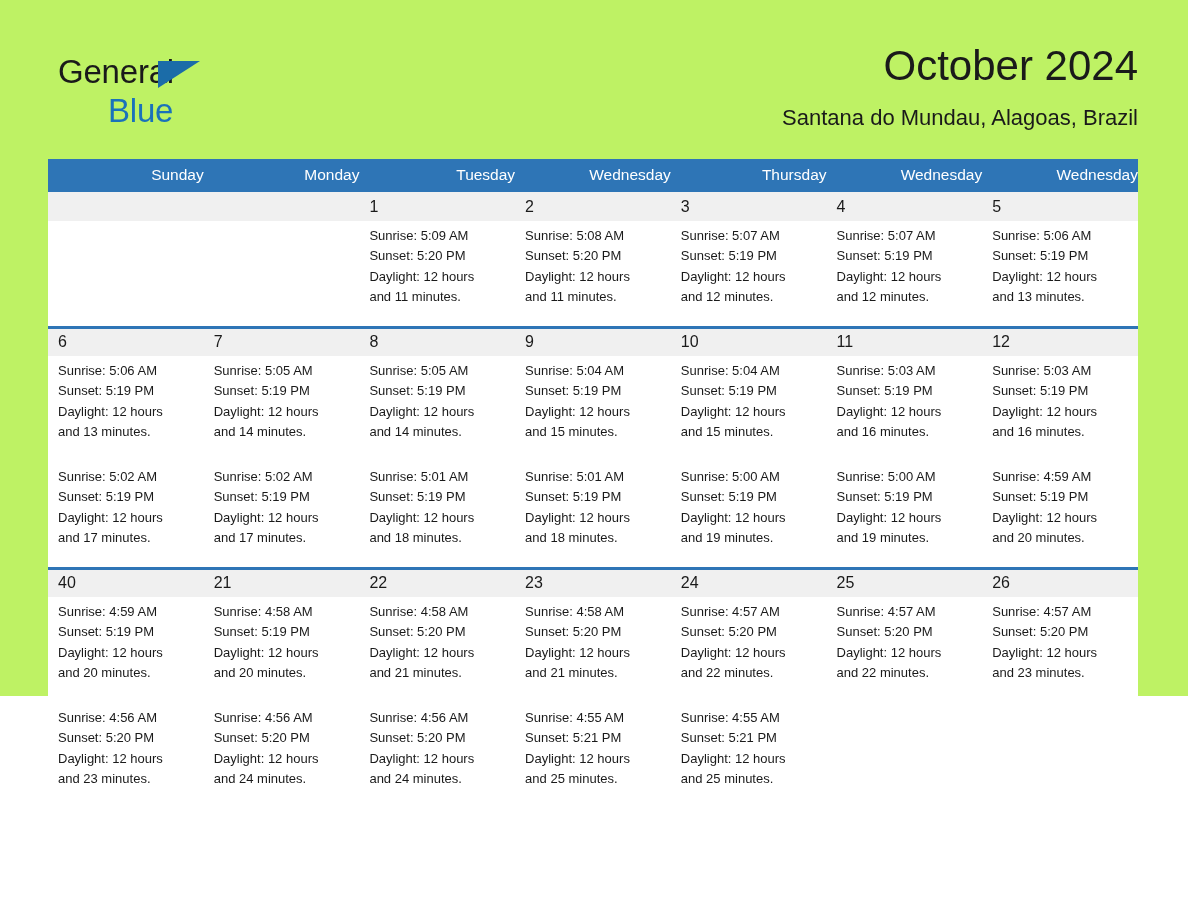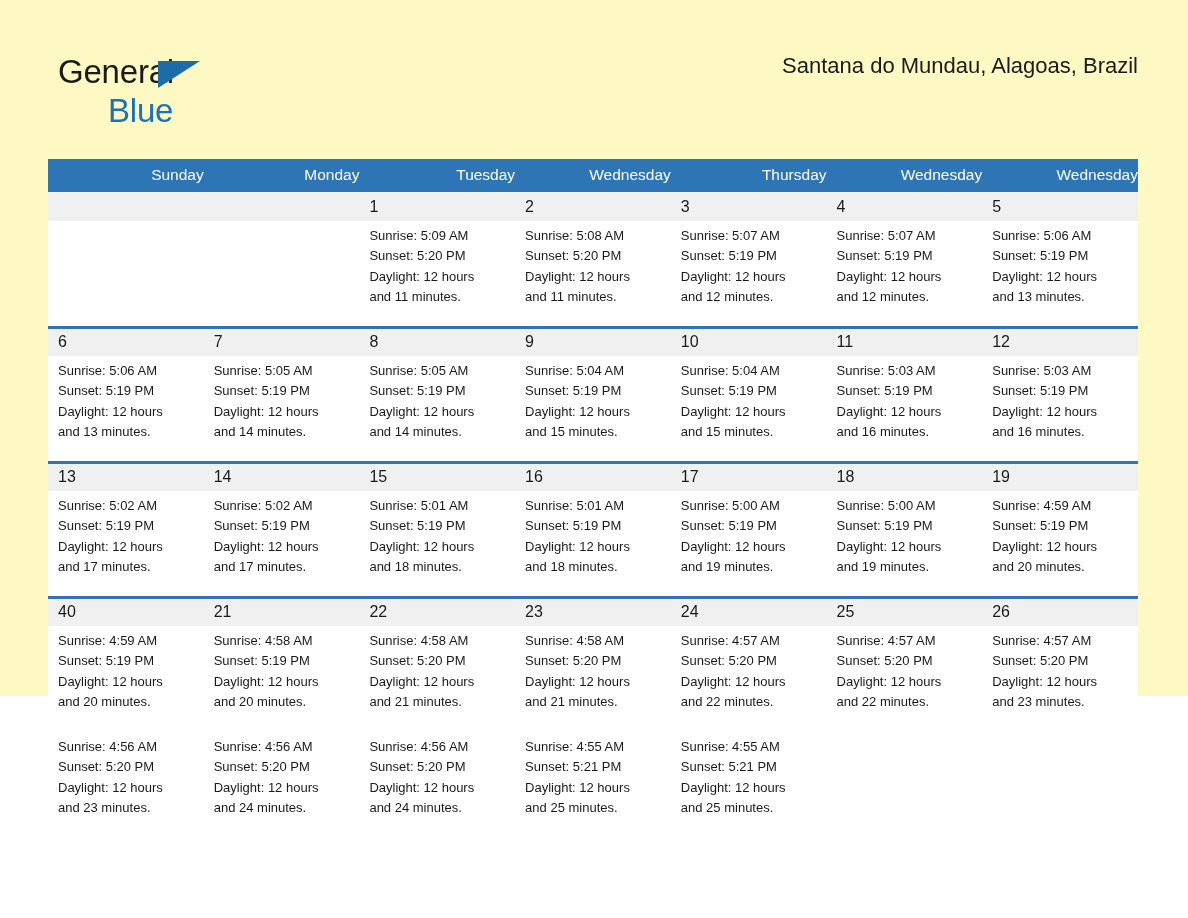--- a/index.html
+++ b/index.html
@@ -8,21 +8,21 @@
     width: 1188px;
     height: 918px;
     background: #ffffff;
     font-family: "Liberation Sans", sans-serif;
     -webkit-font-smoothing: antialiased;
   }
   .page {
     position: relative;
     width: 1188px;
     height: 696px;
-    background: #fef9c3;
+    background: #bef264;
   }
 
   
   .header {
     position: absolute;
     left: 48px;
     top: 40px;
     right: 50px;
     height: 110px;
   }
@@ -142,20 +142,21 @@
 
   <div class="header">
 
     <div class="logo">
       <span class="logo-general">General</span>
       <span class="logo-tri"></span>
       <span class="logo-blue">Blue</span>
     </div>
 
     <div class="title-block">
+      <div class="month-title">October 2024</div>
       <div class="location">Santana do Mundau, Alagoas, Brazil</div>
     </div>
 
   </div>
 
   <div class="calendar">
     <table class="cal-table">
       <thead>
         <tr id="weekday-header-row">
             <th>Sunday</th>
@@ -257,29 +258,20 @@
               <span class="cell-line">Daylight: 12 hours</span>
               <span class="cell-line">and 16 minutes.</span>
             </td>
             <td>
               <span class="cell-line">Sunrise: 5:03 AM</span>
               <span class="cell-line">Sunset: 5:19 PM</span>
               <span class="cell-line">Daylight: 12 hours</span>
               <span class="cell-line">and 16 minutes.</span>
             </td>
           </tr>
-          <tr class="daynum-row">
-            <td>13</td>
-            <td>14</td>
-            <td>15</td>
-            <td>16</td>
-            <td>17</td>
-            <td>18</td>
-            <td>19</td>
-          </tr>
           <tr class="info-row">
             <td>
               <span class="cell-line">Sunrise: 5:02 AM</span>
               <span class="cell-line">Sunset: 5:19 PM</span>
               <span class="cell-line">Daylight: 12 hours</span>
               <span class="cell-line">and 17 minutes.</span>
             </td>
             <td>
               <span class="cell-line">Sunrise: 5:02 AM</span>
               <span class="cell-line">Sunset: 5:19 PM</span>

